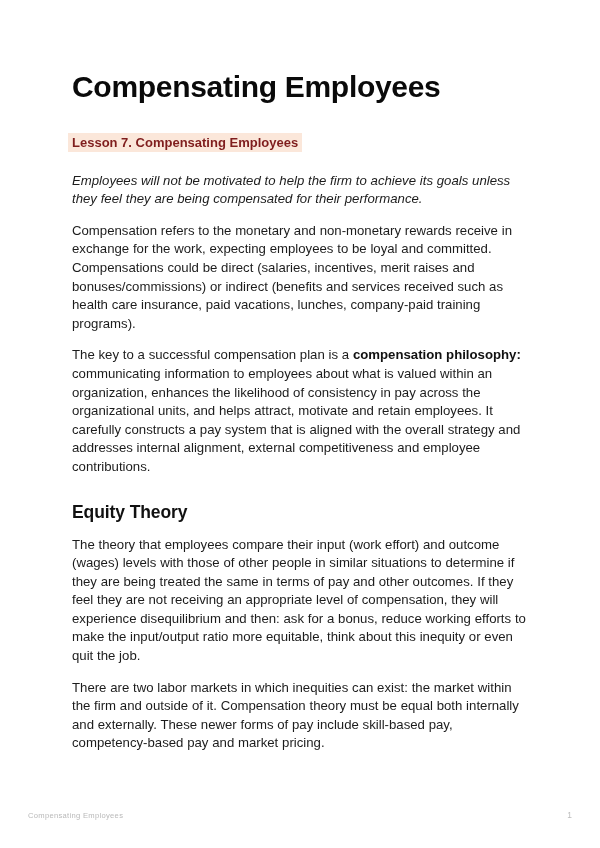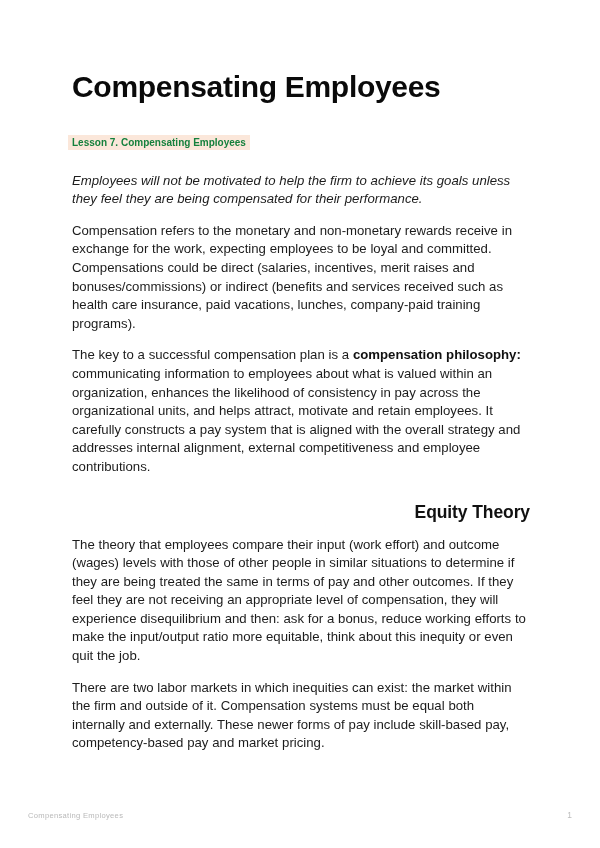--- a/index.html
+++ b/index.html
@@ -39,23 +39,23 @@
     margin: 0;
     padding-top: 70px;
   }
 
   .lesson-heading-wrap {
     margin-top: 28px;
     line-height: 0;
   }
   .lesson-heading {
     display: inline;
-    font-size: 10px;
+    font-size: 13px;
     font-weight: bold;
-    color: #15803d;
+    color: #7f1d1d;
     line-height: 21px;
     background: #fbe7da;
     box-shadow: 4px 0 0 #fbe7da, -4px 0 0 #fbe7da;
     padding: 2px 0;
   }
 
   p.body-text {
     font-size: 13.2px;
     line-height: 18.6px;
     color: #1c1c1c;
@@ -74,21 +74,20 @@
     color: #111111;
   }
 
   .section-heading {
     font-size: 17.5px;
     font-weight: bold;
     color: #111111;
     margin: 0;
     padding-top: 25px;
     letter-spacing: -0.1px;
-    text-align: right;
   }
 
   .footer {
     position: absolute;
     left: 28px;
     right: 28px;
     top: 810px;
     display: flex;
     align-items: center;
     justify-content: space-between;
@@ -120,21 +119,21 @@
 
     <p class="body-text">Compensation refers to the monetary and non-monetary rewards receive in exchange for the work, expecting employees to be loyal and committed. Compensations could be direct (salaries, incentives, merit raises and bonuses/commissions) or indirect (benefits and services received such as health care insurance, paid vacations, lunches, company-paid training programs).</p>
 
 
     <p class="body-text"><span>The key to a successful compensation plan is a </span><b>compensation philosophy:</b><span> communicating information to employees about what is valued within an organization, enhances the likelihood of consistency in pay across the organizational units, and helps attract, motivate and retain employees. It carefully constructs a pay system that is aligned with the overall strategy and addresses internal alignment, external competitiveness and employee contributions.</span></p>
 
     <h2 class="section-heading">Equity Theory</h2>
 
     <p class="body-text">The theory that employees compare their input (work effort) and outcome (wages) levels with those of other people in similar situations to determine if they are being treated the same in terms of pay and other outcomes. If they feel they are not receiving an appropriate level of compensation, they will experience disequilibrium and then: ask for a bonus, reduce working efforts to make the input/output ratio more equitable, think about this inequity or even quit the job.</p>
 
-    <p class="body-text">There are two labor markets in which inequities can exist: the market within the firm and outside of it. Compensation systems must be equal both internally and externally. These newer forms of pay include skill-based pay, competency-based pay and market pricing.</p>
+    <p class="body-text">There are two labor markets in which inequities can exist: the market within the firm and outside of it. Compensation theory must be equal both internally and externally. These newer forms of pay include skill-based pay, competency-based pay and market pricing.</p>
 
   </div>
 
   <div class="footer">
     <span class="footer-label">Compensating Employees</span>
     <span class="footer-page">1</span>
   </div>
 
 </div>
 

